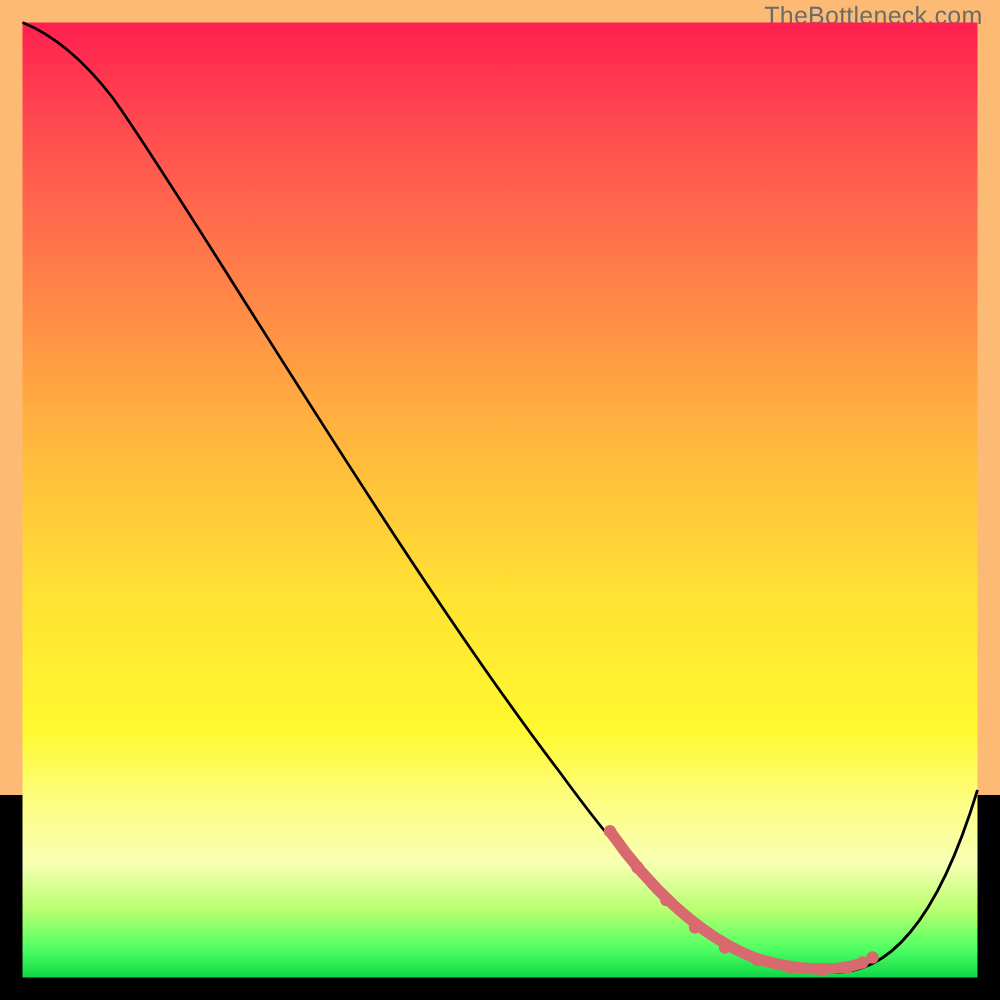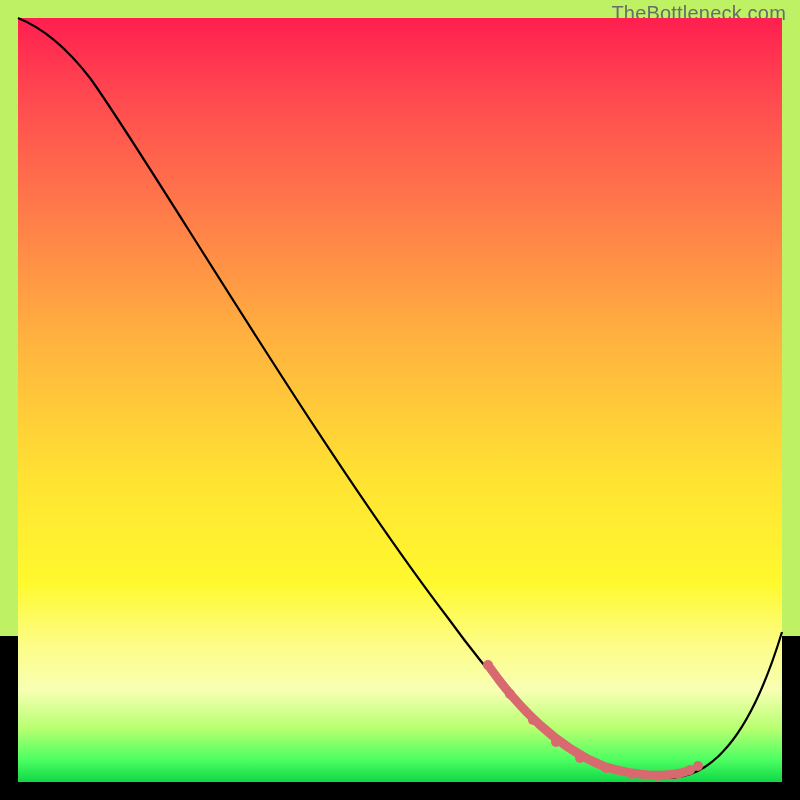--- a/index.html
+++ b/index.html
@@ -8,21 +8,21 @@
     width: 800px;
     height: 800px;
     background: #000;
     overflow: hidden;
     font-family: Arial, Helvetica, sans-serif;
   }
   .stage {
     position: relative;
     width: 800px;
     height: 636px;
-    background: #bef264;
+    background: #fdba74;
   }
   .plot {
     position: absolute;
     left: 18px;
     top: 18px;
     width: 764px;
     height: 764px;
   }
   
   .grad-bg {

